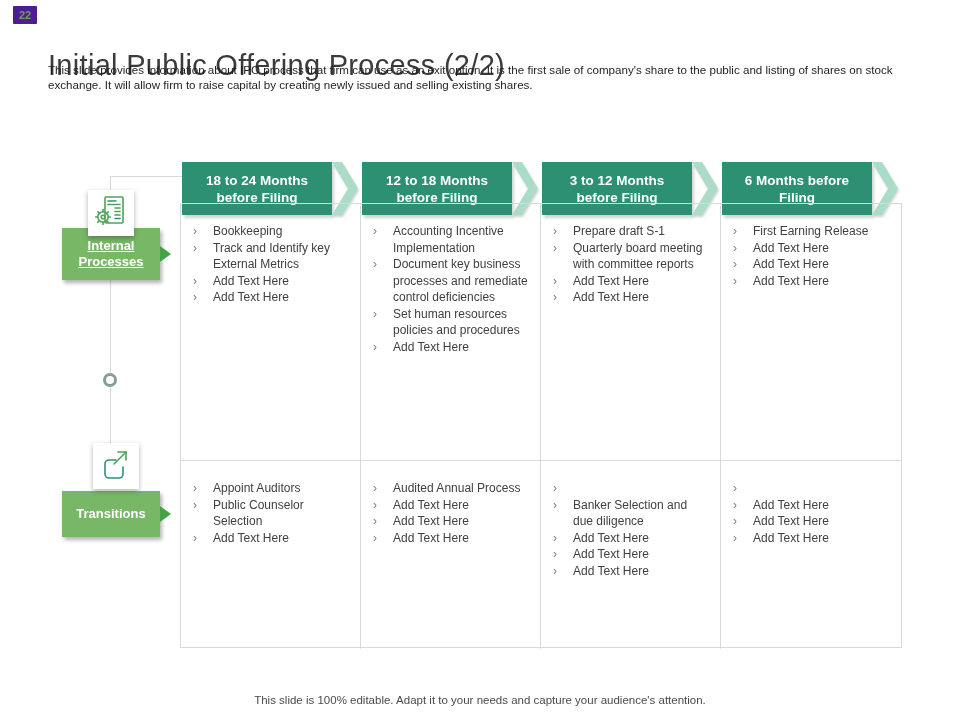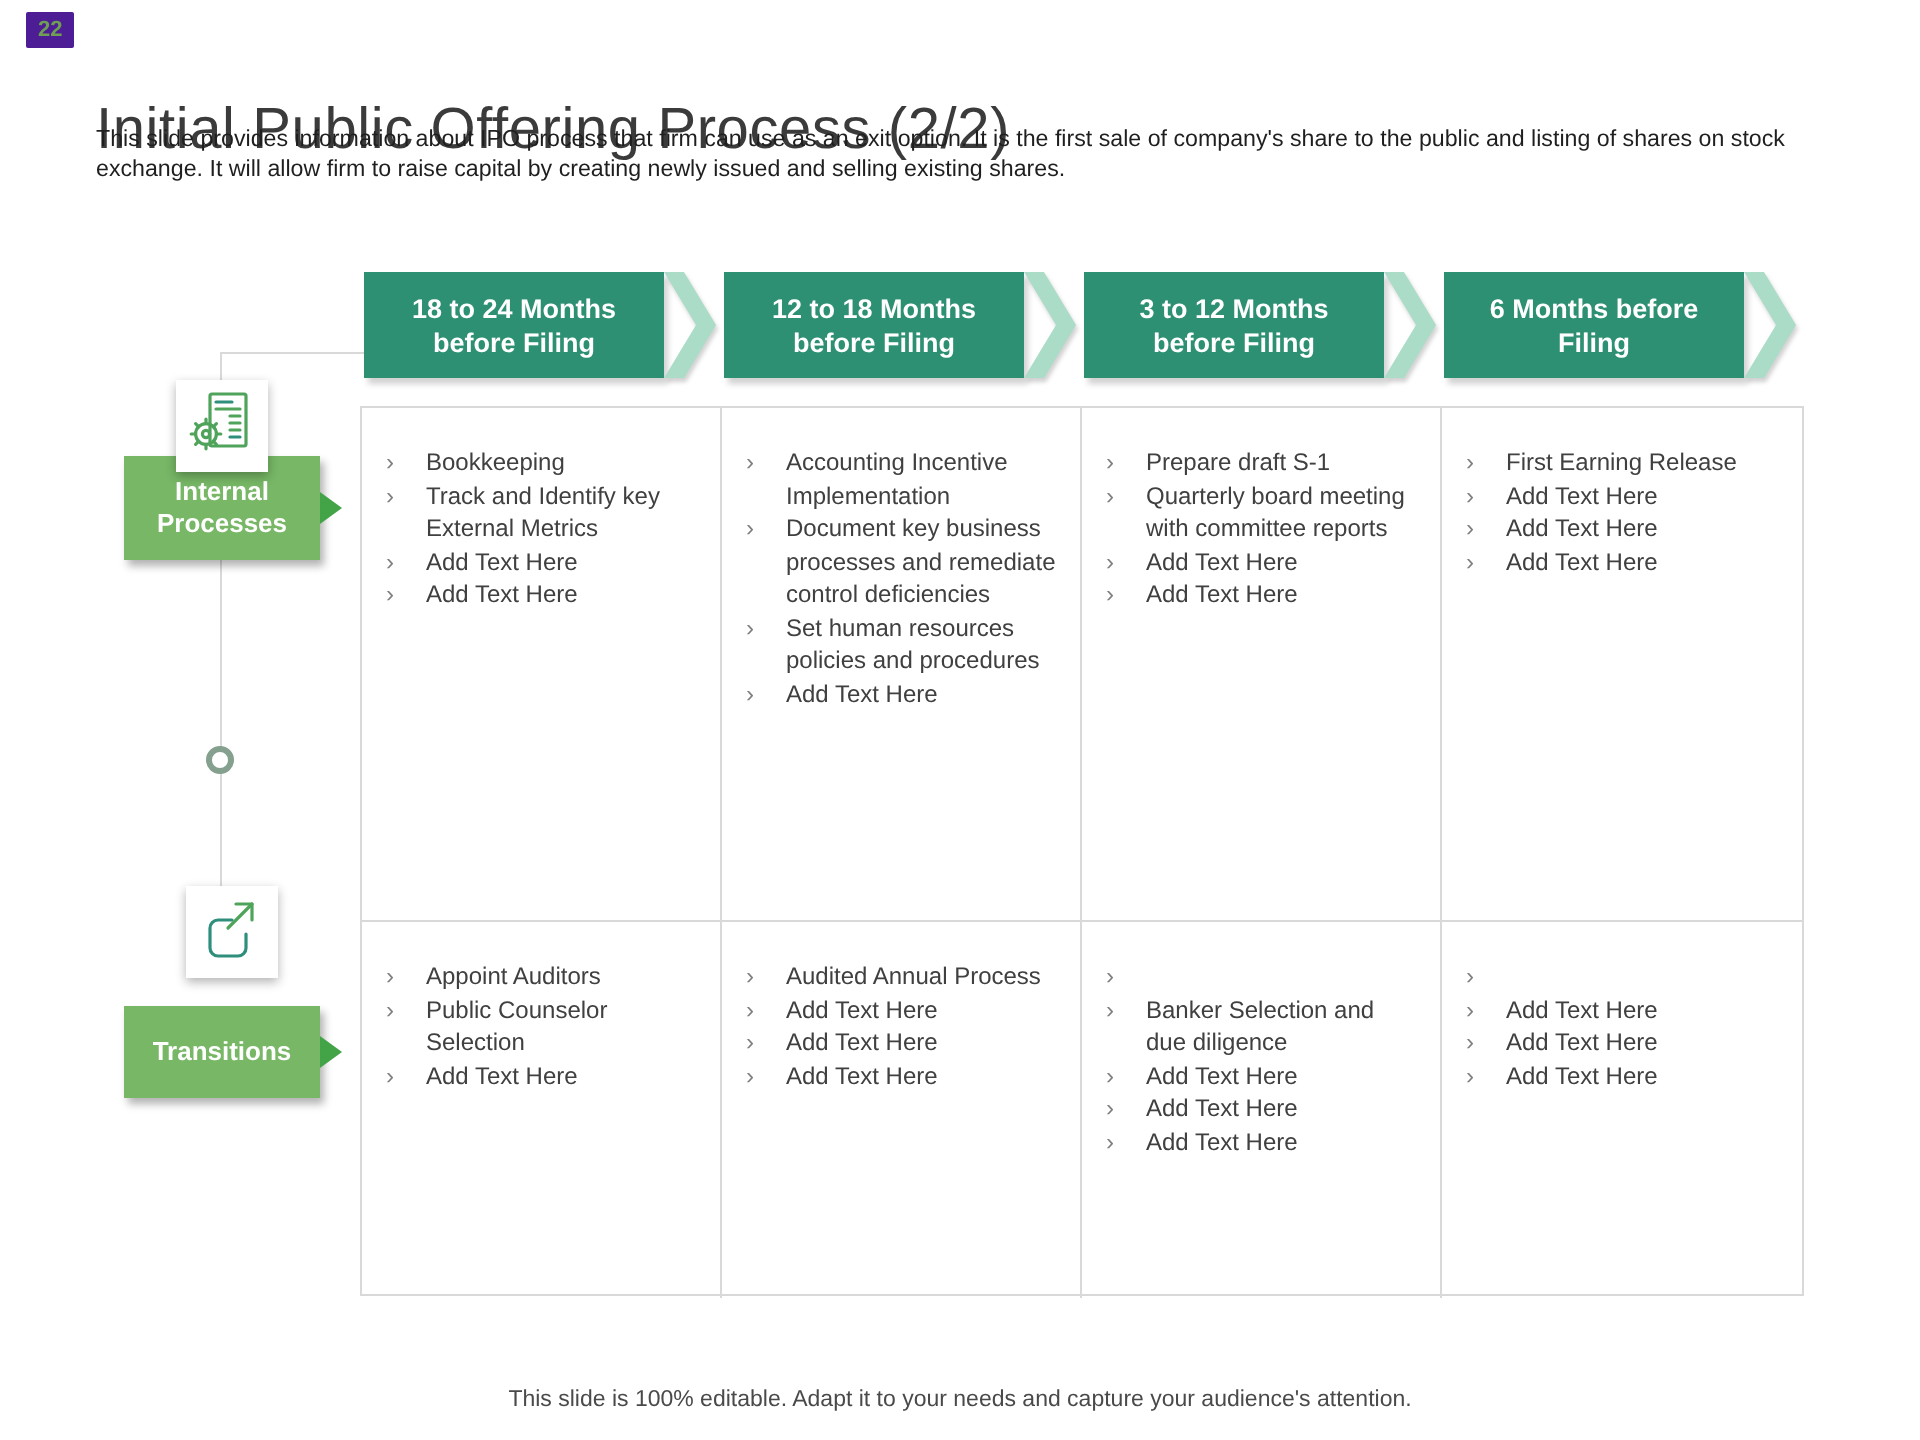--- a/index.html
+++ b/index.html
@@ -26,21 +26,21 @@
   .subtitle{position:absolute;left:48px;top:63px;width:848px;font-size:11.6px;
     line-height:14.6px;color:#1F1F1F;}
 
   
   .h-line{position:absolute;left:110px;top:176px;width:72px;height:1px;background:var(--border-gray);}
   .v-line{position:absolute;left:110px;top:176px;width:1px;height:290px;background:var(--border-gray);}
   .ring{position:absolute;left:103px;top:373px;width:14px;height:14px;border-radius:50%;
     background:#fff;border:3px solid #85A08F;}
 
   
-  .col-header{position:absolute;top:136px;height:42px;display:flex;}
+  .col-header{position:absolute;top:162px;height:42px;display:flex;}
   .col-header .banner{width:150px;height:53px;background:var(--header-green);color:#fff;
     font-weight:bold;font-size:13.5px;line-height:17px;text-align:center;
     display:flex;align-items:center;justify-content:center;padding:0 8px;
     box-shadow:2px 3px 3px rgba(0,0,0,.18);}
   .col-header svg{display:block;filter:drop-shadow(1px 2px 1px rgba(0,0,0,.18));}
 
   
   .grid{position:absolute;left:180px;top:203px;width:722px;height:445px;
     display:grid;grid-template-columns:repeat(4,1fr);grid-template-rows:257px 188px;
     border:1px solid var(--border-gray);}
@@ -54,22 +54,22 @@
   .cell .btext{flex:1;}
 
   
   .row-label{position:absolute;left:62px;background:var(--label-green);color:#fff;
     font-weight:bold;font-size:13px;line-height:16px;text-align:center;
     display:flex;align-items:center;justify-content:center;width:98px;
     box-shadow:2px 3px 4px rgba(0,0,0,.3);}
   .row-label .tri{position:absolute;left:100%;top:50%;transform:translateY(-50%);
     width:0;height:0;border:8px solid transparent;border-left:11px solid var(--arrow-green);
     border-right-width:0;}
-  .label-internal{top:228px;height:52px;padding:0 10px;}
-  .label-transitions{top:503px;height:46px;}
+  .label-internal{top:228px;height:52px;padding:0 10px;text-decoration:underline;}
+  .label-transitions{top:491px;height:46px;}
 
   .icon-tile{position:absolute;width:46px;height:46px;background:#fff;
     box-shadow:0 2px 5px rgba(0,0,0,.3);display:flex;align-items:center;justify-content:center;}
   .tile-1{left:88px;top:190px;}
   .tile-2{left:93px;top:443px;}
 
   .footer{position:absolute;left:0;top:694px;width:100%;text-align:center;
     font-size:11.5px;color:#4A4A4A;}
 
   .ic-green{stroke:var(--icon-green);fill:none;stroke-width:1.6;stroke-linecap:round;stroke-linejoin:round;}

